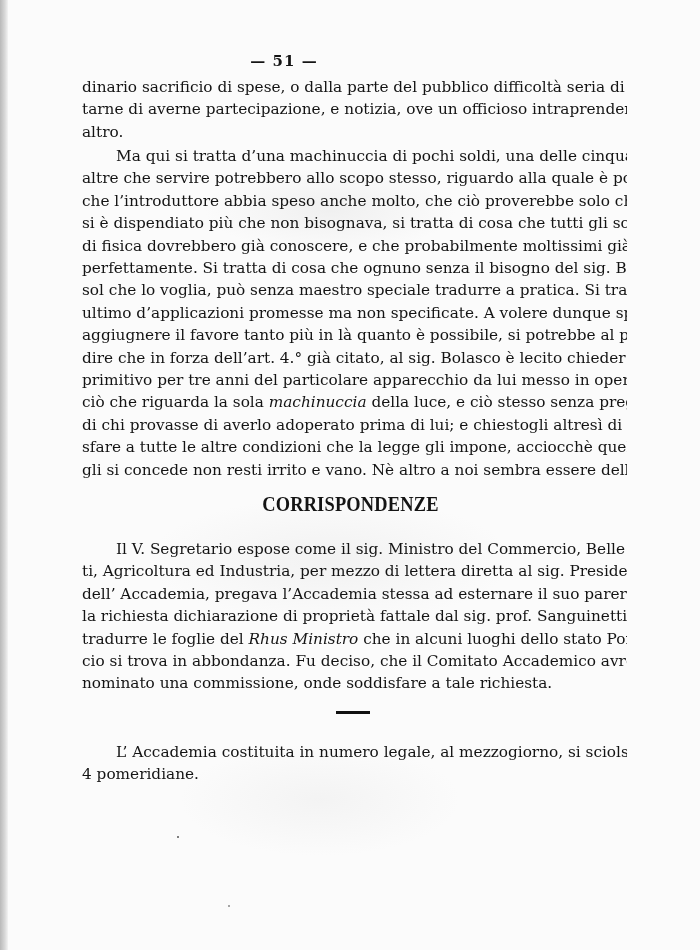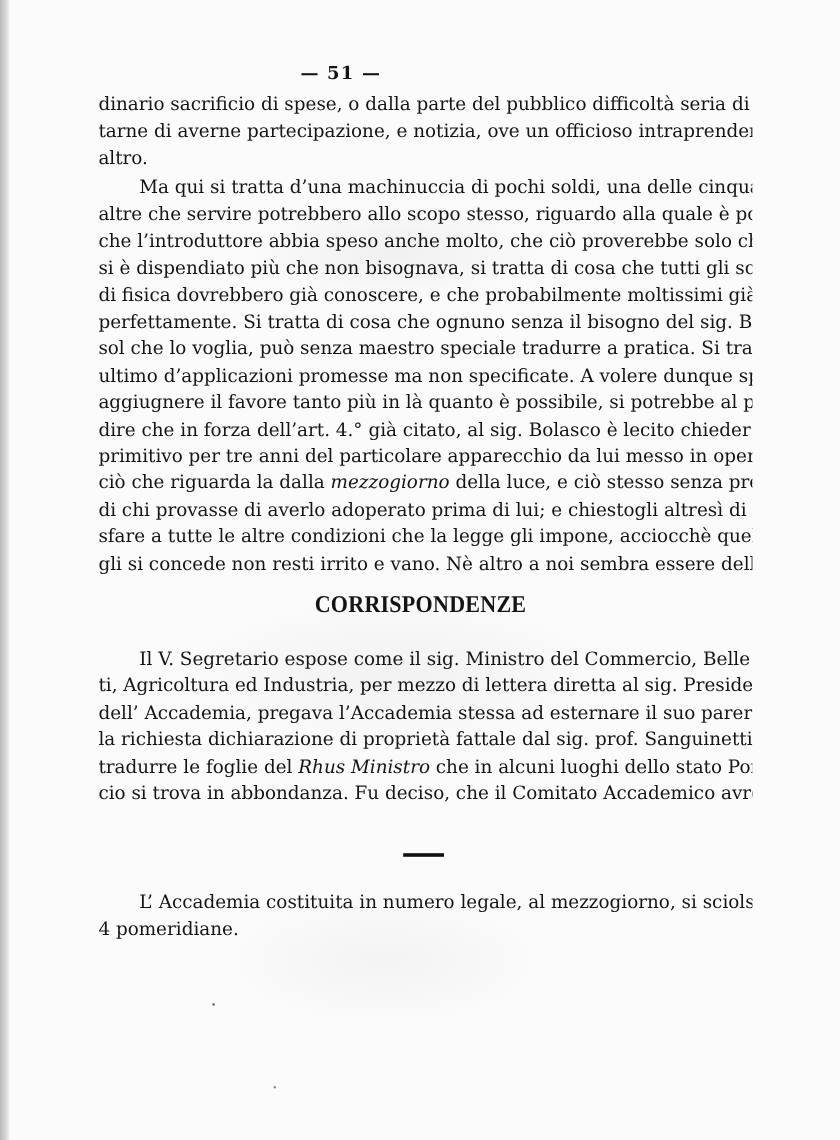--- a/index.html
+++ b/index.html
@@ -113,35 +113,36 @@
   <span class="line">altre che servire potrebbero allo scopo stesso, riguardo alla quale è possibile</span>
   <span class="line">che l’introduttore abbia speso anche molto, che ciò proverebbe solo ch’egli</span>
   <span class="line">si è dispendiato più che non bisognava, si tratta di cosa che tutti gli scolari</span>
   <span class="line">di fisica dovrebbero già conoscere, e che probabilmente moltissimi già sanno</span>
   <span class="line">perfettamente. Si tratta di cosa che ognuno senza il bisogno del sig. Bolasco,</span>
   <span class="line">sol che lo voglia, può senza maestro speciale tradurre a pratica. Si tratta in</span>
   <span class="line">ultimo d’applicazioni promesse ma non specificate. A volere dunque spingere</span>
   <span class="line">aggiugnere il favore tanto più in là quanto è possibile, si potrebbe al più</span>
   <span class="line">dire che in forza dell’art. 4.° già citato, al sig. Bolasco è lecito chieder l’uso</span>
   <span class="line">primitivo per tre anni del particolare apparecchio da lui messo in opera per</span>
-  <span class="line"><span>ciò che riguarda la dalla </span><span class="em">mezzogiorno</span><span> della luce, e ciò stesso senza pregiudizio</span></span>
+  <span class="line"><span>ciò che riguarda la sola </span><span class="em">machinuccia</span><span> della luce, e ciò stesso senza pregiudizio</span></span>
   <span class="line">di chi provasse di averlo adoperato prima di lui; e chiestogli altresì di soddi-</span>
   <span class="line">sfare a tutte le altre condizioni che la legge gli impone, acciocchè quel che</span>
   <span class="line">gli si concede non resti irrito e vano. Nè altro a noi sembra essere della di-</span>
 </div>
 
 <div class="heading">CORRISPONDENZE</div>
 
 <div class="text-block" style="top:538px;">
   <span class="line indent">Il V. Segretario espose come il sig. Ministro del Commercio, Belle Ar-</span>
   <span class="line">ti, Agricoltura ed Industria, per mezzo di lettera diretta al sig. Presidente</span>
   <span class="line">dell’ Accademia, pregava l’Accademia stessa ad esternare il suo parere sopra</span>
   <span class="line">la richiesta dichiarazione di proprietà fattale dal sig. prof. Sanguinetti di rac-</span>
   <span class="line"><span>tradurre le foglie del </span><span class="em">Rhus Ministro</span><span> che in alcuni luoghi dello stato Pontifi-</span></span>
   <span class="line">cio si trova in abbondanza. Fu deciso, che il Comitato Accademico avrebbe</span>
+  <span class="line last">nominato una commissione, onde soddisfare a tale richiesta.</span>
 </div>
 
 <div class="rule"></div>
 
 <div class="text-block" style="top:741px;">
   <span class="line indent">L’ Accademia costituita in numero legale, al mezzogiorno, si sciolse alle</span>
   <span class="line last">4 pomeridiane.</span>
 </div>
 
 <div class="speck" style="left:177px; top:836px;"></div>

